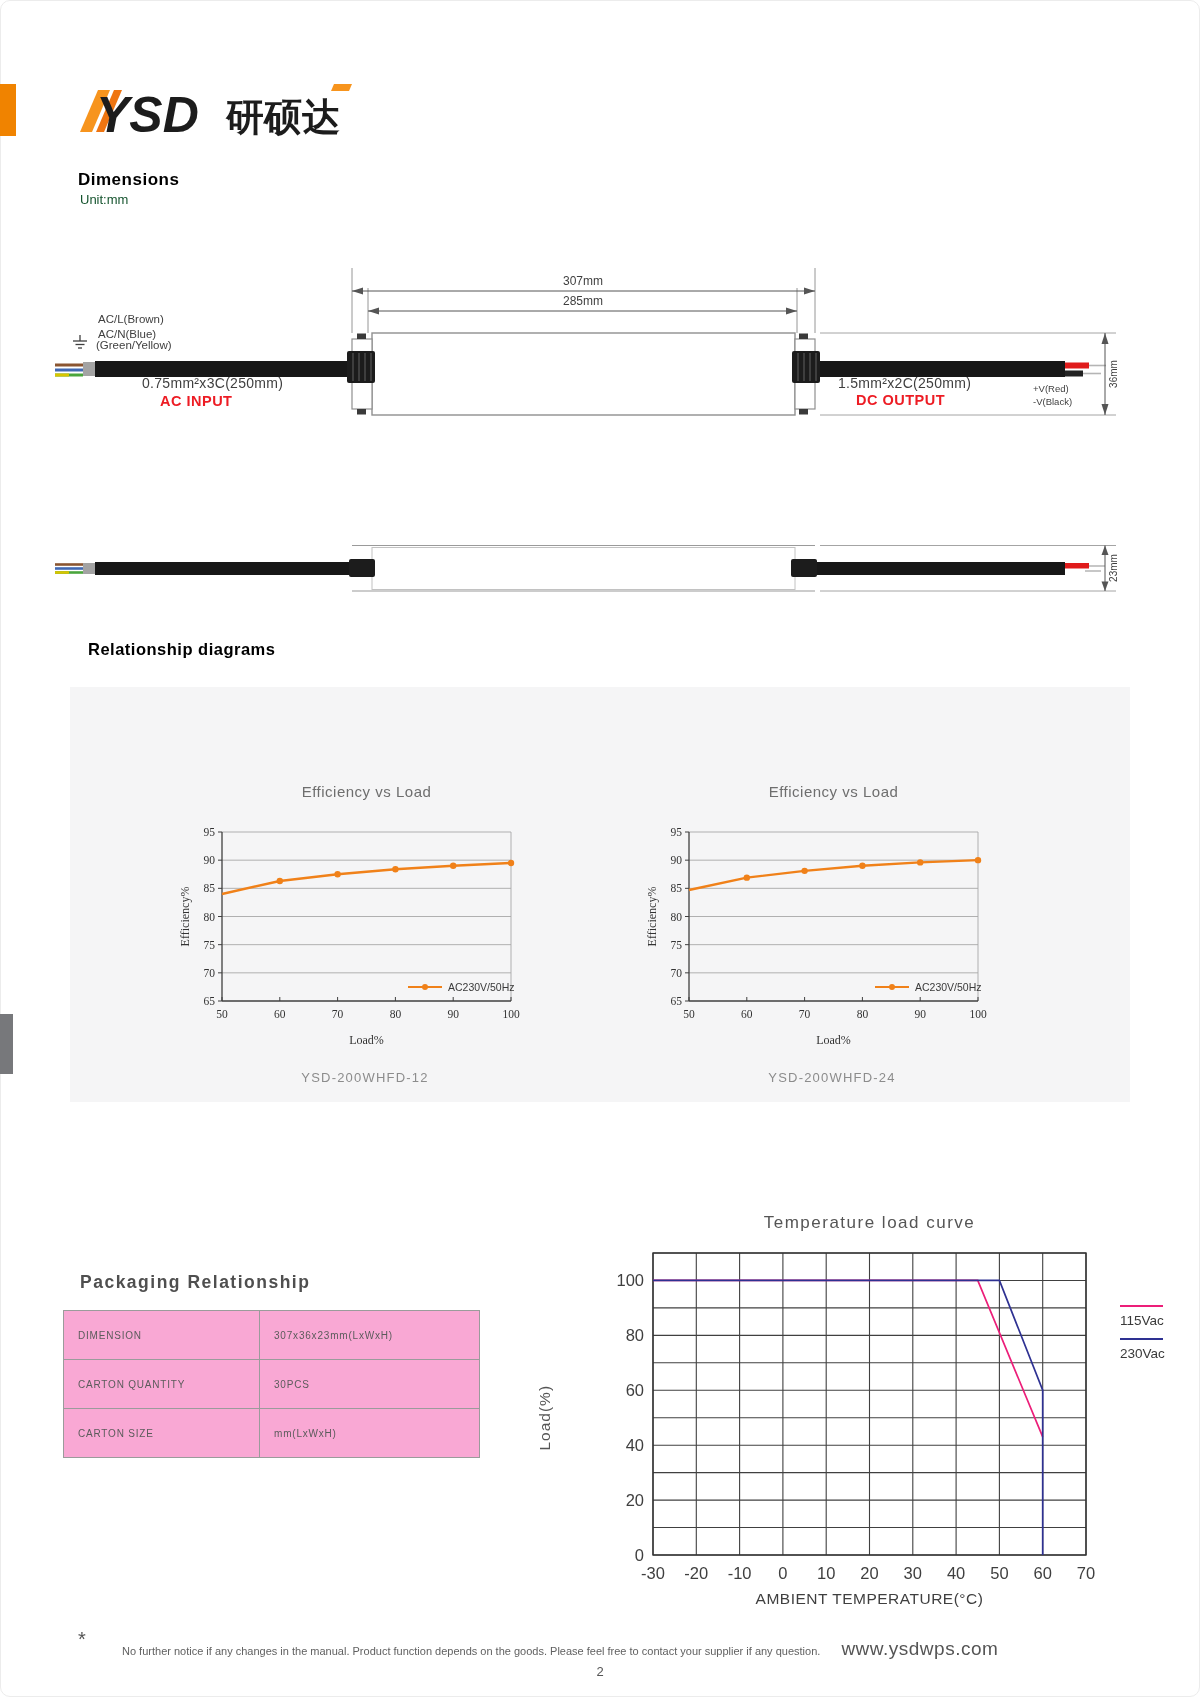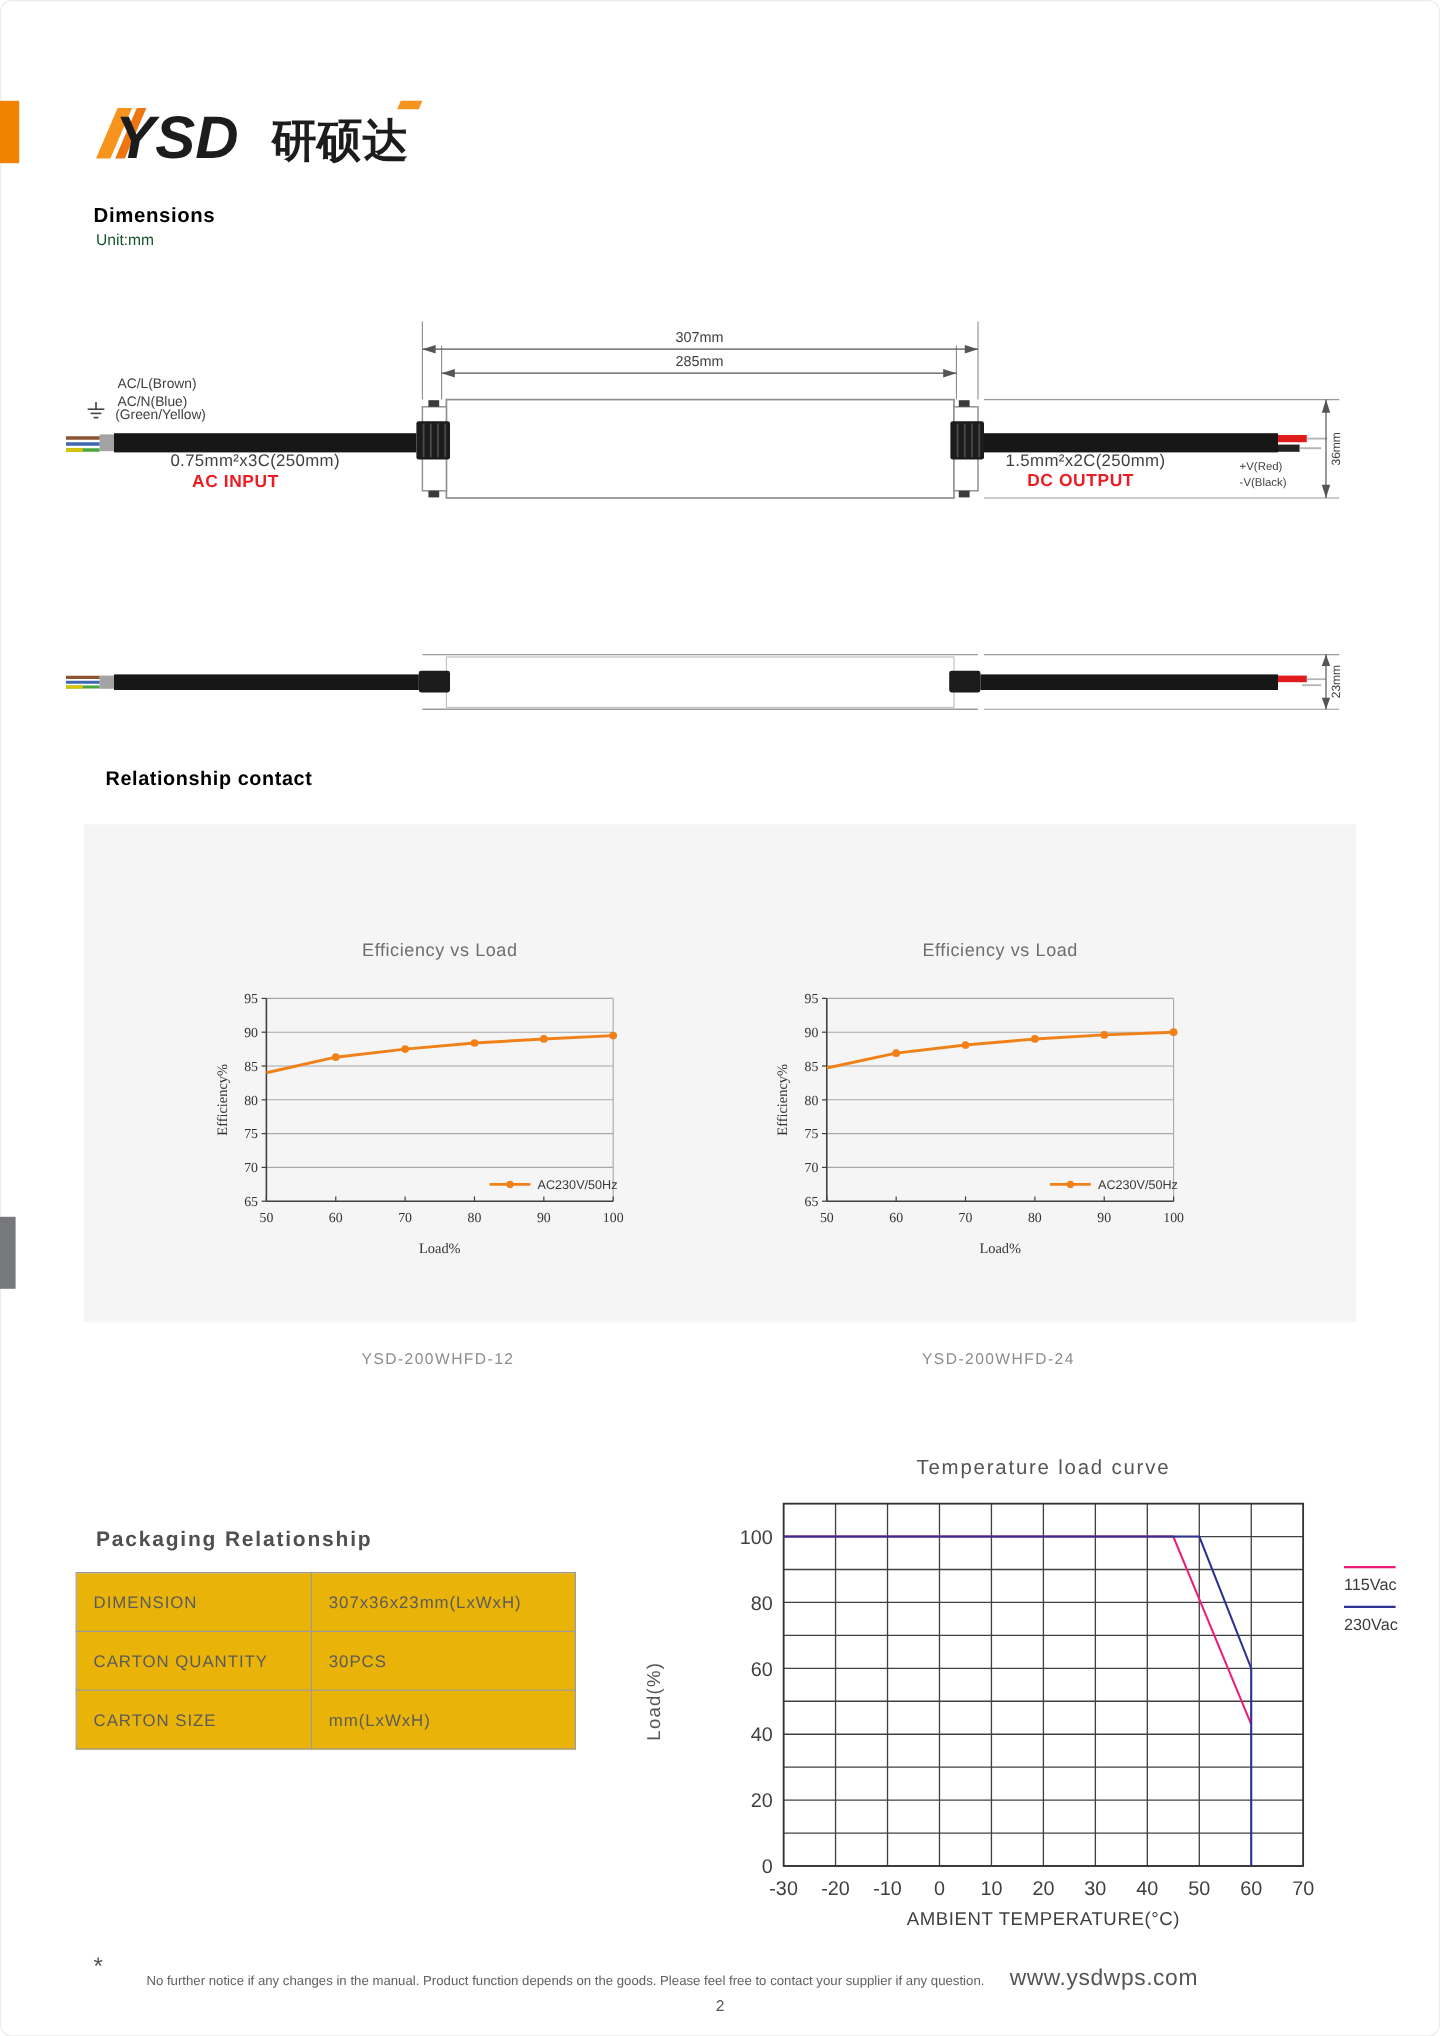--- a/index.html
+++ b/index.html
@@ -9,27 +9,27 @@
   }
   .abs{position:absolute;}
   .page-frame{position:absolute;inset:0;border:1px solid #ececec;border-radius:10px;pointer-events:none;}
   .tab-orange{position:absolute;left:0;top:84px;width:16px;height:52px;background:#f08300;}
   .tab-gray{position:absolute;left:0;top:1014px;width:13px;height:60px;background:#77787b;}
   .sec-title{font-weight:bold;color:#000000;letter-spacing:0.5px;}
   .dim-title{left:78px;top:170px;font-size:17px;}
   .unit{left:80px;top:192px;font-size:13px;color:#14532d;}
   .rel-title{left:88px;top:640px;font-size:16.5px;}
   .panel{position:absolute;left:70px;top:687px;width:1060px;height:415px;background:#f5f5f6;}
-  .chart-caption{position:absolute;top:1125px;width:480px;text-align:center;
+  .chart-caption{position:absolute;top:1070px;width:480px;text-align:center;
     font-size:13px;color:#8c8c8c;letter-spacing:1.2px;}
   .pack-title{left:80px;top:1272px;font-size:17.5px;color:#4f4f4f;letter-spacing:1.5px;font-weight:bold;}
   table.pack{position:absolute;left:63px;top:1310px;width:417px;border-collapse:collapse;}
   table.pack td{
-    border:1px solid #9b9b9b;height:46px;font-size:14px;color:#5b5b5b;
-    letter-spacing:0.8px;padding-left:14px;background:#eab308;
+    border:1px solid #9b9b9b;height:46px;font-size:10px;color:#5b5b5b;
+    letter-spacing:0.8px;padding-left:14px;background:#f9a8d4;
   }
   table.pack td.lbl{width:180px;}
   .footer-note{position:absolute;left:122px;top:1638px;font-size:11px;color:#616161;}
   .footer-note .site{font-size:19px;color:#555;margin-left:18px;letter-spacing:0.5px;}
   .footer-star{position:absolute;left:78px;top:1628px;font-size:20px;color:#555;}
   .page-num{position:absolute;left:0;top:1664px;width:1200px;text-align:center;font-size:13px;color:#555;}
   svg text{user-select:none;}
 </style>
 </head>
 <body>
@@ -159,21 +159,21 @@
   <g>
     <line x1="820" y1="305.5" x2="1116" y2="305.5" stroke="#9a9a9a" stroke-width="0.9"></line>
     <line x1="820" y1="351" x2="1116" y2="351" stroke="#9a9a9a" stroke-width="0.9"></line>
     <line x1="1105" y1="305.5" x2="1105" y2="351" stroke="#555" stroke-width="1"></line>
     <polygon points="1105,305.5 1101.5,315 1108.5,315" fill="#555"></polygon>
     <polygon points="1105,351 1101.5,341.5 1108.5,341.5" fill="#555"></polygon>
     <text x="1117" y="328" font-size="10" fill="#3f3f3f" text-anchor="middle" transform="rotate(-90 1117 328)">23mm</text>
   </g>
 </svg>
 
-<div class="abs sec-title rel-title">Relationship contact</div>
+<div class="abs sec-title rel-title">Relationship diagrams</div>
 
 <div class="panel"></div>
 
 <svg id="effChart0" class="abs" style="left:105px;top:760px" width="480" height="330">
     <text x="261.5" y="37" font-size="15" fill="#6e6e6e" text-anchor="middle" font-family="Liberation Sans, sans-serif" letter-spacing="0.5">Efficiency vs Load</text>
     <line x1="117" y1="212.83333333333334" x2="406" y2="212.83333333333334" stroke="#a8a8a8" stroke-width="0.9"></line>
     <line x1="117" y1="184.66666666666669" x2="406" y2="184.66666666666669" stroke="#a8a8a8" stroke-width="0.9"></line>
     <line x1="117" y1="156.5" x2="406" y2="156.5" stroke="#a8a8a8" stroke-width="0.9"></line>
     <line x1="117" y1="128.33333333333334" x2="406" y2="128.33333333333334" stroke="#a8a8a8" stroke-width="0.9"></line>
     <line x1="117" y1="100.16666666666667" x2="406" y2="100.16666666666667" stroke="#a8a8a8" stroke-width="0.9"></line>

